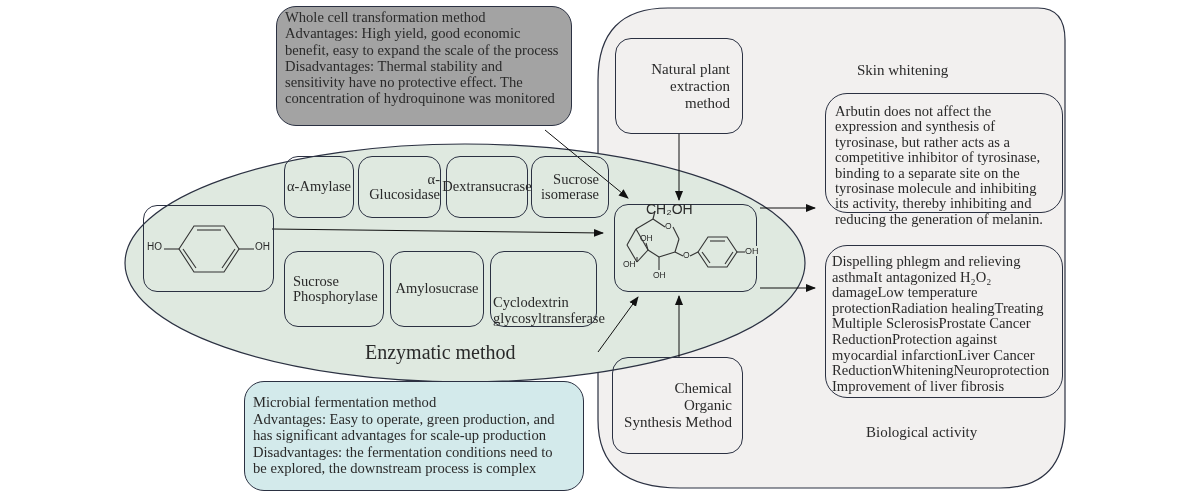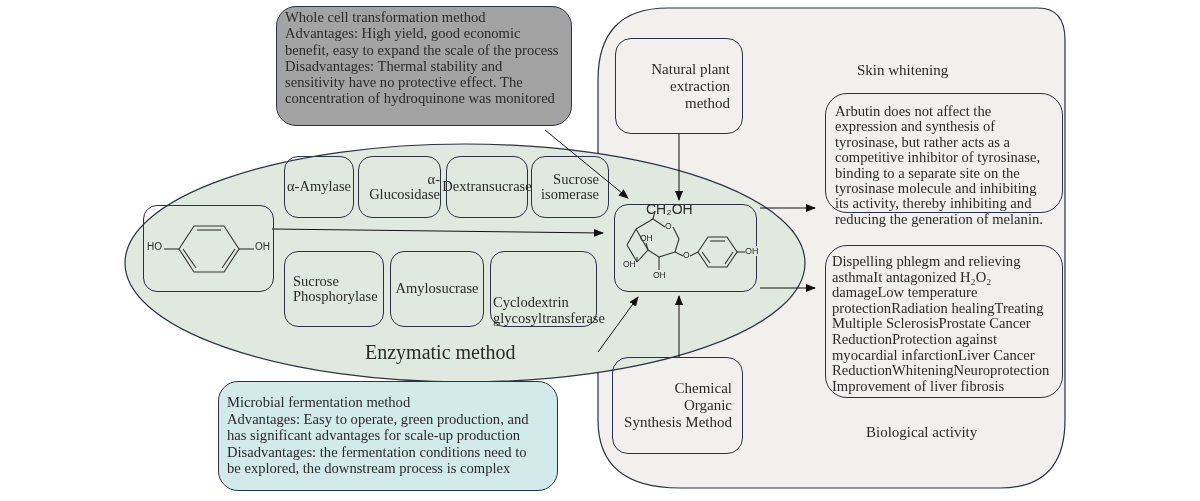--- a/index.html
+++ b/index.html
@@ -135,19 +135,19 @@
   <div>damageLow temperature</div>
   <div style="white-space:nowrap;">protectionRadiation healingTreating</div>
   <div>Multiple SclerosisProstate Cancer</div>
   <div>ReductionProtection against</div>
   <div>myocardial infarctionLiver Cancer</div>
   <div style="white-space:nowrap;">ReductionWhiteningNeuroprotection</div>
   <div>Improvement of liver fibrosis</div>
 </div>
 <div class="abs" style="left:866px;top:424px;font-size:15px;">Biological activity</div>
 
-<div class="box" style="left:218px;top:381px;width:340px;height:110px;background:#d3eaeb;border-radius:20px;padding:12px 11px 0 8px;font-size:14.6px;line-height:16.6px;">
+<div class="box" style="left:244px;top:381px;width:340px;height:110px;background:#d3eaeb;border-radius:20px;padding:12px 11px 0 8px;font-size:14.6px;line-height:16.6px;">
   <div>Microbial fermentation method</div>
   <div style="white-space:nowrap;">Advantages: Easy to operate, green production, and</div>
   <div style="white-space:nowrap;">has significant advantages for scale-up production</div>
   <div style="white-space:nowrap;">Disadvantages: the fermentation conditions need to</div>
   <div style="white-space:nowrap;">be explored, the downstream process is complex</div>
 </div>
 
 </body></html>

